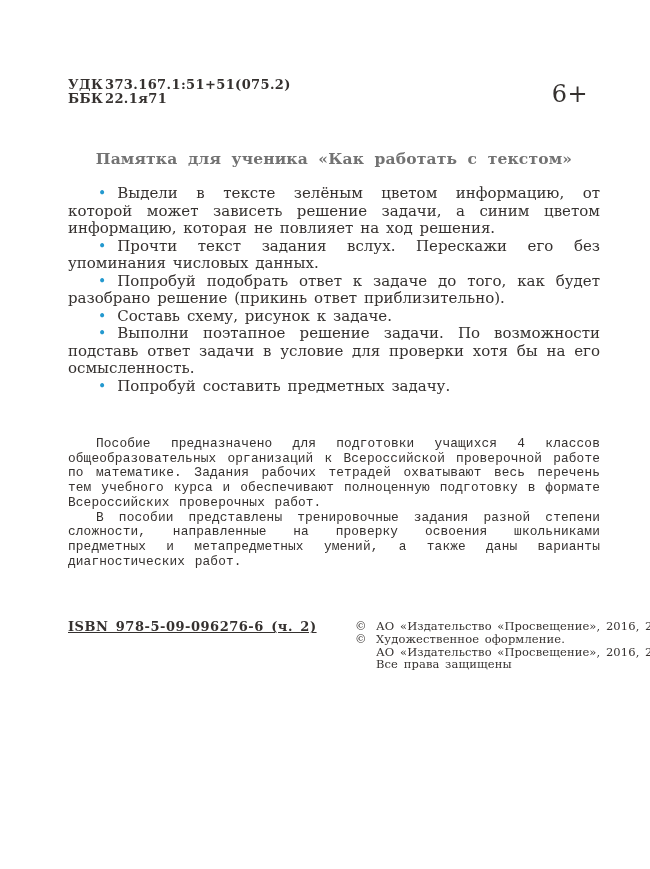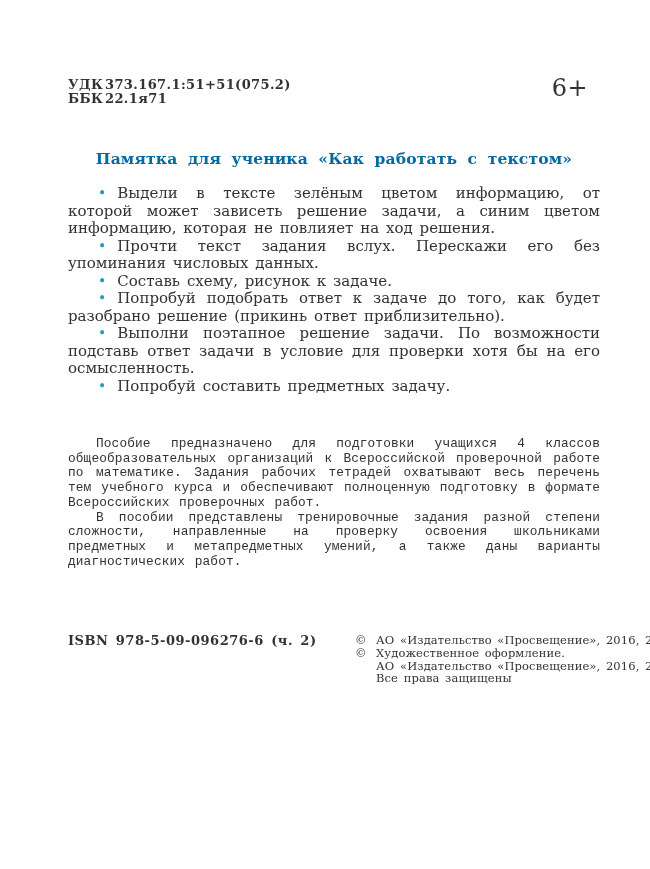--- a/index.html
+++ b/index.html
@@ -22,21 +22,21 @@
     height: 869px;
     box-sizing: border-box;
     padding: 78px 50px 0 68px;
     background: #ffffff;
   }
 
   
   .top-row {
     display: flex;
     justify-content: space-between;
-    align-items: center;
+    align-items: flex-end;
   }
   .codes {
     font-size: 13px;
     font-weight: bold;
     line-height: 13.5px;
     letter-spacing: 0.03em;
   }
   .codes .code-label {
     display: inline-block;
     width: 37px;
@@ -97,22 +97,23 @@
     text-align: justify;
     text-indent: 28px;
     word-spacing: 0.14em;
     letter-spacing: 0.01em;
     font-family: Liberation Mono, monospace;
   }
 
   
   .footer {
     position: relative;
-    margin-top: 64px;
+    margin-top: 50px;
     height: 60px;
+    text-decoration: underline;
   }
   .isbn-block {
     font-size: 13px;
     font-weight: bold;
     line-height: 16px;
     letter-spacing: 0.04em;
     word-spacing: 0.18em;
   }
   .copyright-block {
     position: absolute;
@@ -140,27 +141,27 @@
         <span class="code-label">УДК</span><span>373.167.1:51+51(075.2)</span>
       </div>
       <div>
         <span class="code-label">ББК</span><span>22.1я71</span>
       </div>
     </div>
     <div class="age">6+</div>
   </div>
 
 
-  <h2 class="memo-title" style="color: #0369a1;">Памятка для ученика «Как работать с текстом»</h2>
+  <h2 class="memo-title" style="color: #737373;">Памятка для ученика «Как работать с текстом»</h2>
 
   <div class="memo-list">
     <p class="bullet"><span class="dot" style="color: rgb(36, 153, 207);">•</span><span>Выдели в тексте зелёным цветом информацию, от которой может зависеть решение задачи, а синим цветом информацию, которая не повлияет на ход решения.</span></p>
     <p class="bullet"><span class="dot" style="color: rgb(36, 153, 207);">•</span><span>Прочти текст задания вслух. Перескажи его без упоминания числовых данных.</span></p>
+    <p class="bullet"><span class="dot" style="color: rgb(36, 153, 207);">•</span><span>Попробуй подобрать ответ к задаче до того, как будет разобрано решение (прикинь ответ приблизительно).</span></p>
     <p class="bullet"><span class="dot" style="color: rgb(36, 153, 207);">•</span><span>Составь схему, рисунок к задаче.</span></p>
-    <p class="bullet"><span class="dot" style="color: rgb(36, 153, 207);">•</span><span>Попробуй подобрать ответ к задаче до того, как будет разобрано решение (прикинь ответ приблизительно).</span></p>
     <p class="bullet"><span class="dot" style="color: rgb(36, 153, 207);">•</span><span>Выполни поэтапное решение задачи. По возможности подставь ответ задачи в условие для проверки хотя бы на его осмысленность.</span></p>
     <p class="bullet"><span class="dot" style="color: rgb(36, 153, 207);">•</span><span>Попробуй составить предметных задачу.</span></p>
   </div>
 
   <div class="annotation">
     <p>Пособие предназначено для подготовки учащихся 4 классов общеобразовательных организаций к Всероссийской проверочной работе по математике. Задания рабочих тетрадей охватывают весь перечень тем учебного курса и обеспечивают полноценную подготовку в формате Всероссийских проверочных работ.</p>
     <p>В пособии представлены тренировочные задания разной степени сложности, направленные на проверку освоения школьниками предметных и метапредметных умений, а также даны варианты диагностических работ.</p>
   </div>
 
   <div class="footer">

